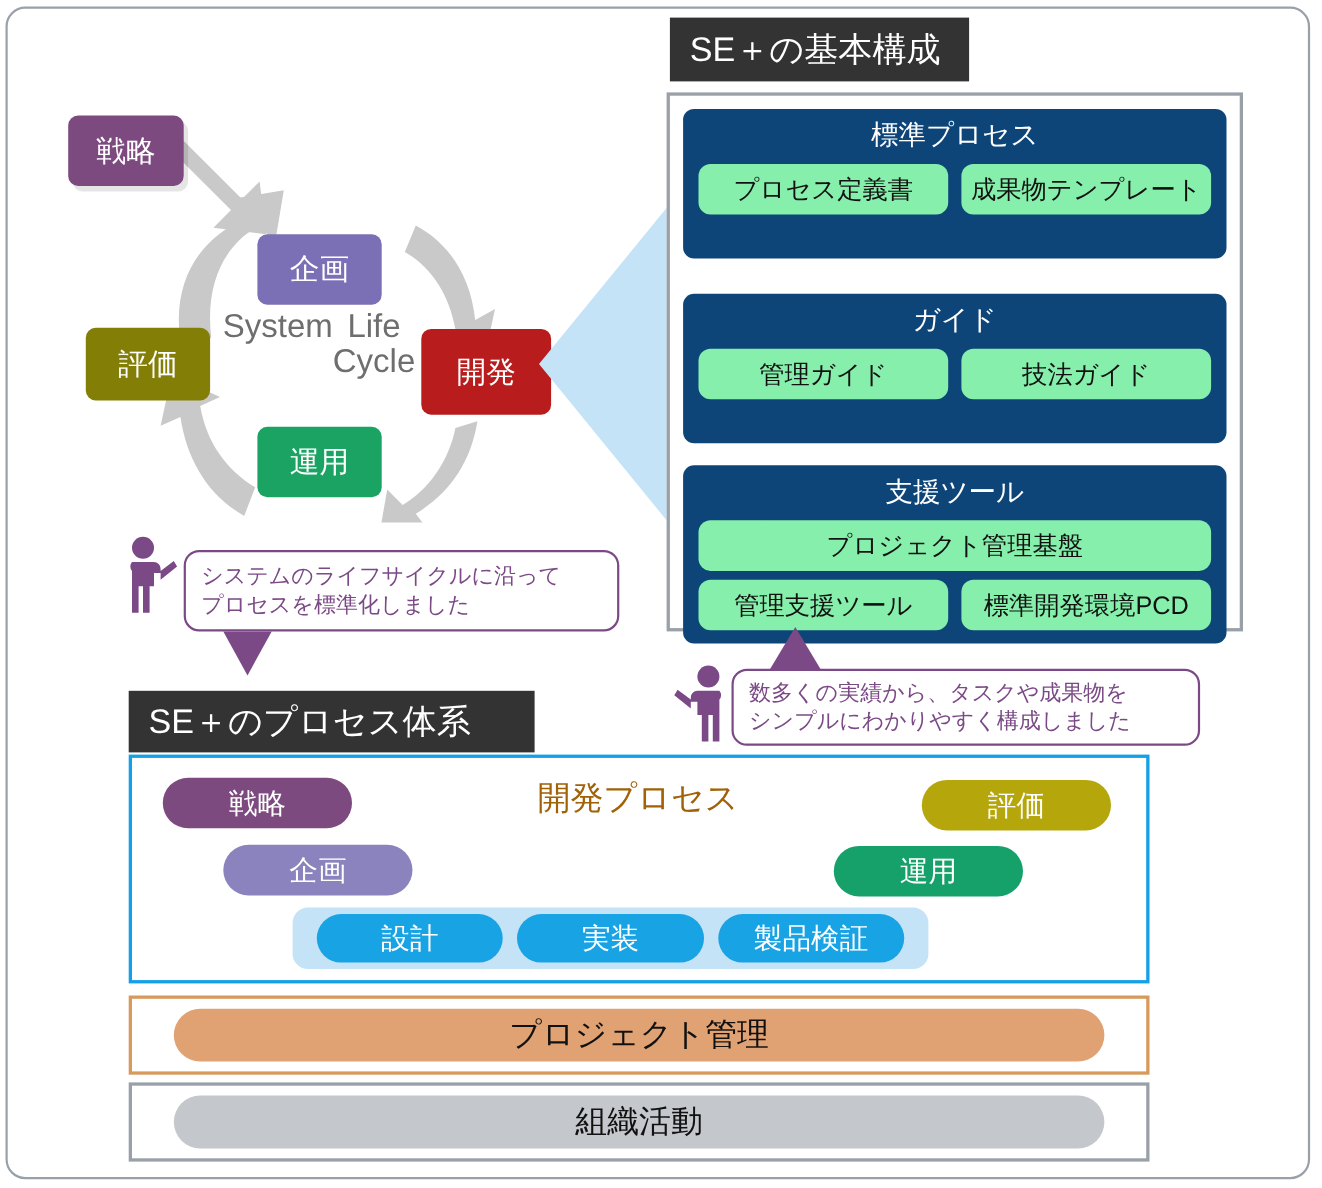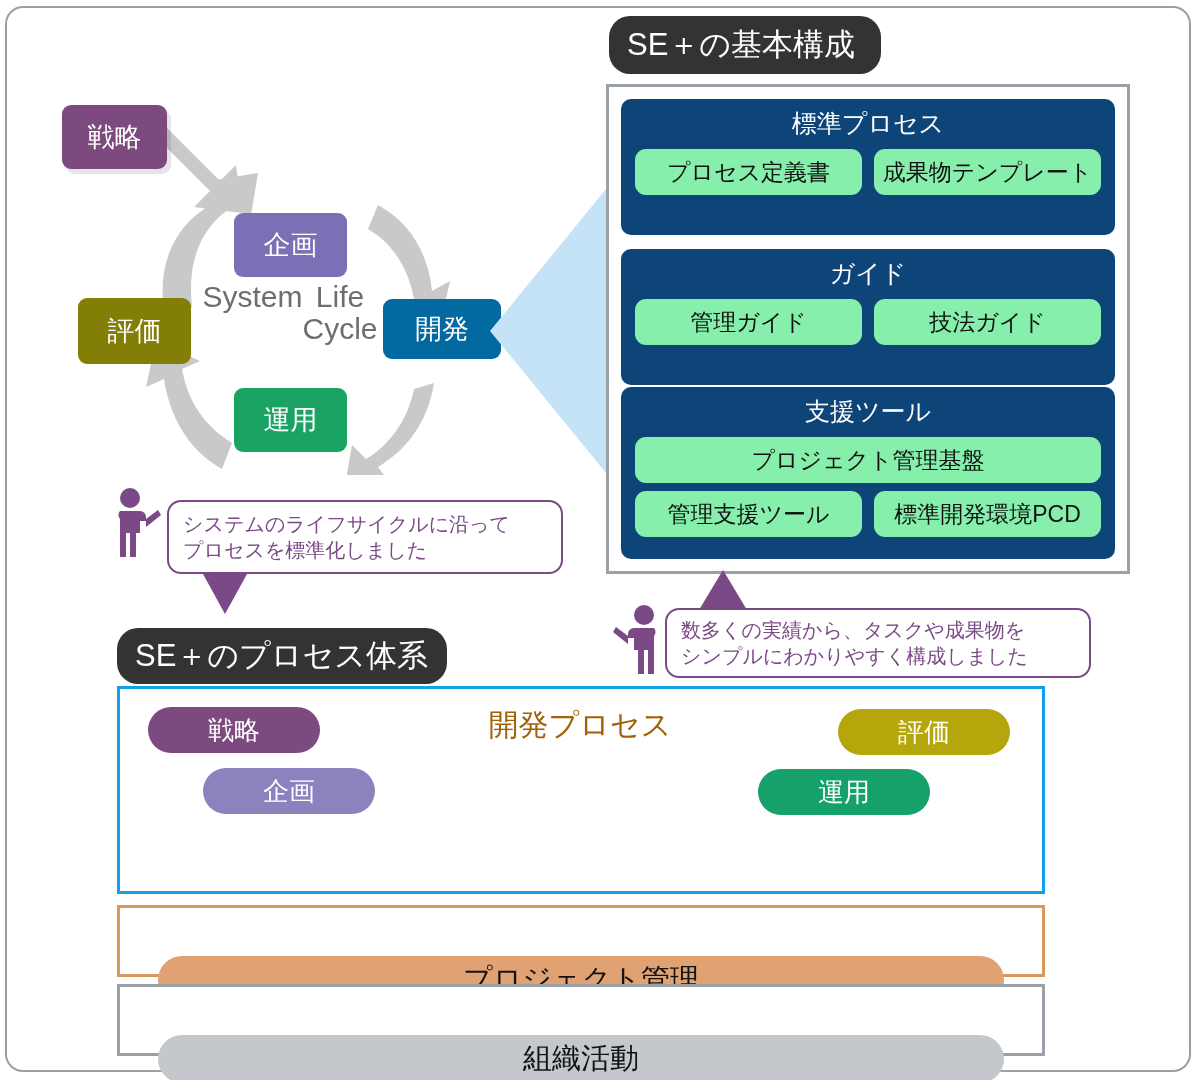--- a/index.html
+++ b/index.html
@@ -20,49 +20,49 @@
     position:absolute;display:flex;align-items:center;justify-content:center;
     color:#fff;border-radius:9px;box-sizing:border-box;white-space:nowrap;
     text-align:center;line-height:1;
   }
   .pill{border-radius:999px;}
 
   
   .cyc-strategy{left:62px;top:105px;width:105px;height:64px;background:#7d4a80;font-size:27px;
      box-shadow:4px 5px 0 rgba(0,0,0,.10);}
   .cyc-plan{left:234px;top:213px;width:113px;height:64px;background:#7b6fb5;font-size:27px;}
-  .cyc-dev{left:383px;top:299px;width:118px;height:60px;background:#0369a1;font-size:27px;}
+  .cyc-dev{left:383px;top:299px;width:118px;height:78px;background:#b91c1c;font-size:27px;}
   .cyc-ops{left:234px;top:388px;width:113px;height:64px;background:#1aa363;font-size:27px;}
   .cyc-eval{left:78px;top:298px;width:113px;height:66px;background:#837f06;font-size:27px;}
 
   .cycle-center{
     position:absolute;left:214px;top:281px;width:152px;height:80px;
     color:#6e6e6e;font-size:30px;line-height:1.08;text-align:center;
     display:flex;justify-content:center;
     font-family:"Liberation Sans","DejaVu Sans",sans-serif;
   }
   .cycle-arrows{position:absolute;left:60px;top:95px;width:470px;height:380px;}
 
   
   .wedge{position:absolute;left:490px;top:178px;width:125px;height:306px;}
 
   
   .tab{
-    position:absolute;background:#333333;color:#ffffff;border-radius:21px;
+    position:absolute;background:#333333;color:#ffffff;border-radius:0;
     display:flex;align-items:center;padding:0 18px;box-sizing:border-box;
     white-space:nowrap;
   }
   .tab-kihon{left:609px;top:16px;width:272px;height:58px;font-size:31px;}
-  .tab-process{left:117px;top:628px;width:330px;height:56px;font-size:31px;}
+  .tab-process{left:117px;top:628px;width:369px;height:56px;font-size:31px;}
 
   
   .panel-kihon{
     position:absolute;left:606px;top:84px;width:524px;height:490px;
     background:#ffffff;border:3px solid #9aa0a8;box-sizing:border-box;
-    padding:12px;display:flex;flex-direction:column;gap:2px;
+    padding:12px;display:flex;flex-direction:column;gap:20px;
   }
   .navy-group{
     background:#0d4579;border-radius:10px;padding:7px 14px 12px 14px;
     box-sizing:border-box;display:flex;flex-direction:column;gap:8px;
   }
   .navy-title{
     color:#ffffff;font-size:25px;text-align:center;line-height:1.25;
     padding:2px 0 2px 0;white-space:nowrap;
   }
   .chip-row{display:flex;gap:12px;}
@@ -110,21 +110,21 @@
   .dev-chip{
     flex:1;height:44px;background:#18a3e5;color:#fff;border-radius:999px;
     display:flex;align-items:center;justify-content:center;font-size:26px;white-space:nowrap;
   }
 
   .band-outer{position:absolute;box-sizing:border-box;background:#ffffff;}
   .pm-outer{left:117px;top:905px;width:928px;height:72px;border:3px solid #d79a5c;}
   .org-outer{left:117px;top:984px;width:928px;height:72px;border:3px solid #9aa0a8;}
   .band-inner{
     position:absolute;border-radius:999px;display:flex;align-items:center;justify-content:center;
-    color:#111111;white-space:nowrap;margin-top:39px;
+    color:#111111;white-space:nowrap;
   }
   .pm-inner{left:158px;top:917px;width:846px;height:48px;background:#e0a273;font-size:29px;}
   .org-inner{left:158px;top:996px;width:846px;height:48px;background:#c4c7cb;font-size:29px;}
 </style>
 </head>
 <body>
 
 <div id="stage">
 
   <div class="frame"></div>
@@ -253,20 +253,25 @@
   <div class="box pill p-plan">
       <span>企画</span>
     </div>
   <div class="box pill p-eval">
       <span>評価</span>
     </div>
   <div class="box pill p-ops">
       <span>運用</span>
     </div>
 
+  <div class="dev-band">
+    <div class="dev-chip">設計</div>
+    <div class="dev-chip">実装</div>
+    <div class="dev-chip">製品検証</div>
+  </div>
 
   <div class="band-outer pm-outer"></div>
   <div class="band-inner pm-inner">プロジェクト管理</div>
 
   <div class="band-outer org-outer"></div>
   <div class="band-inner org-inner">組織活動</div>
 
 </div>
 
 </body></html>

